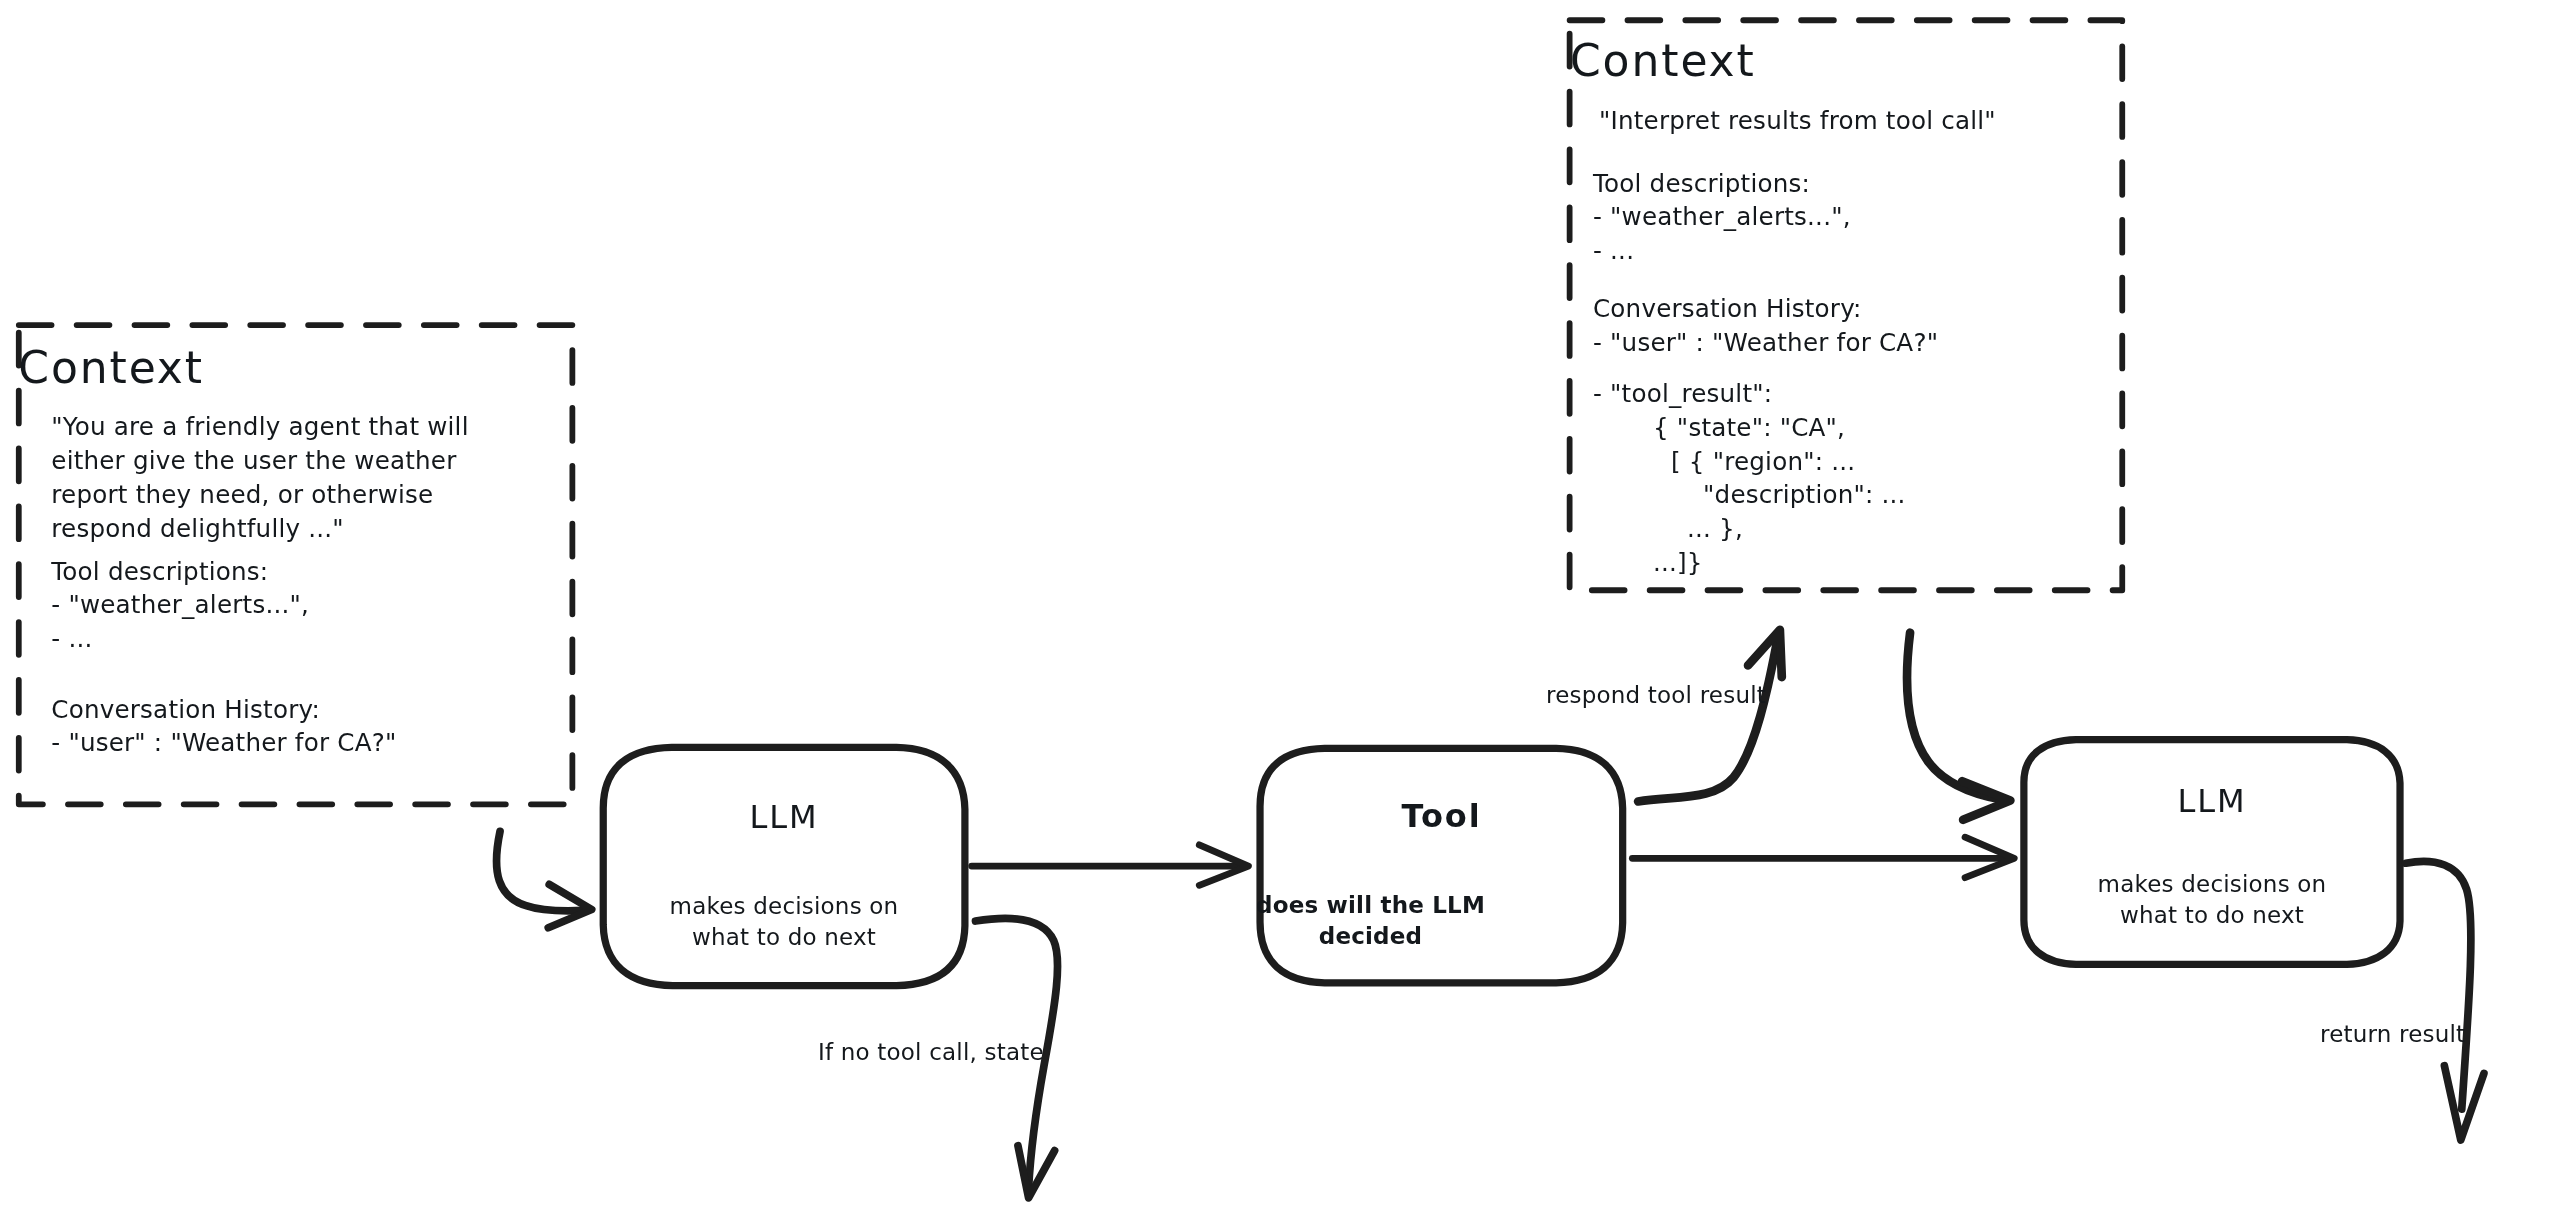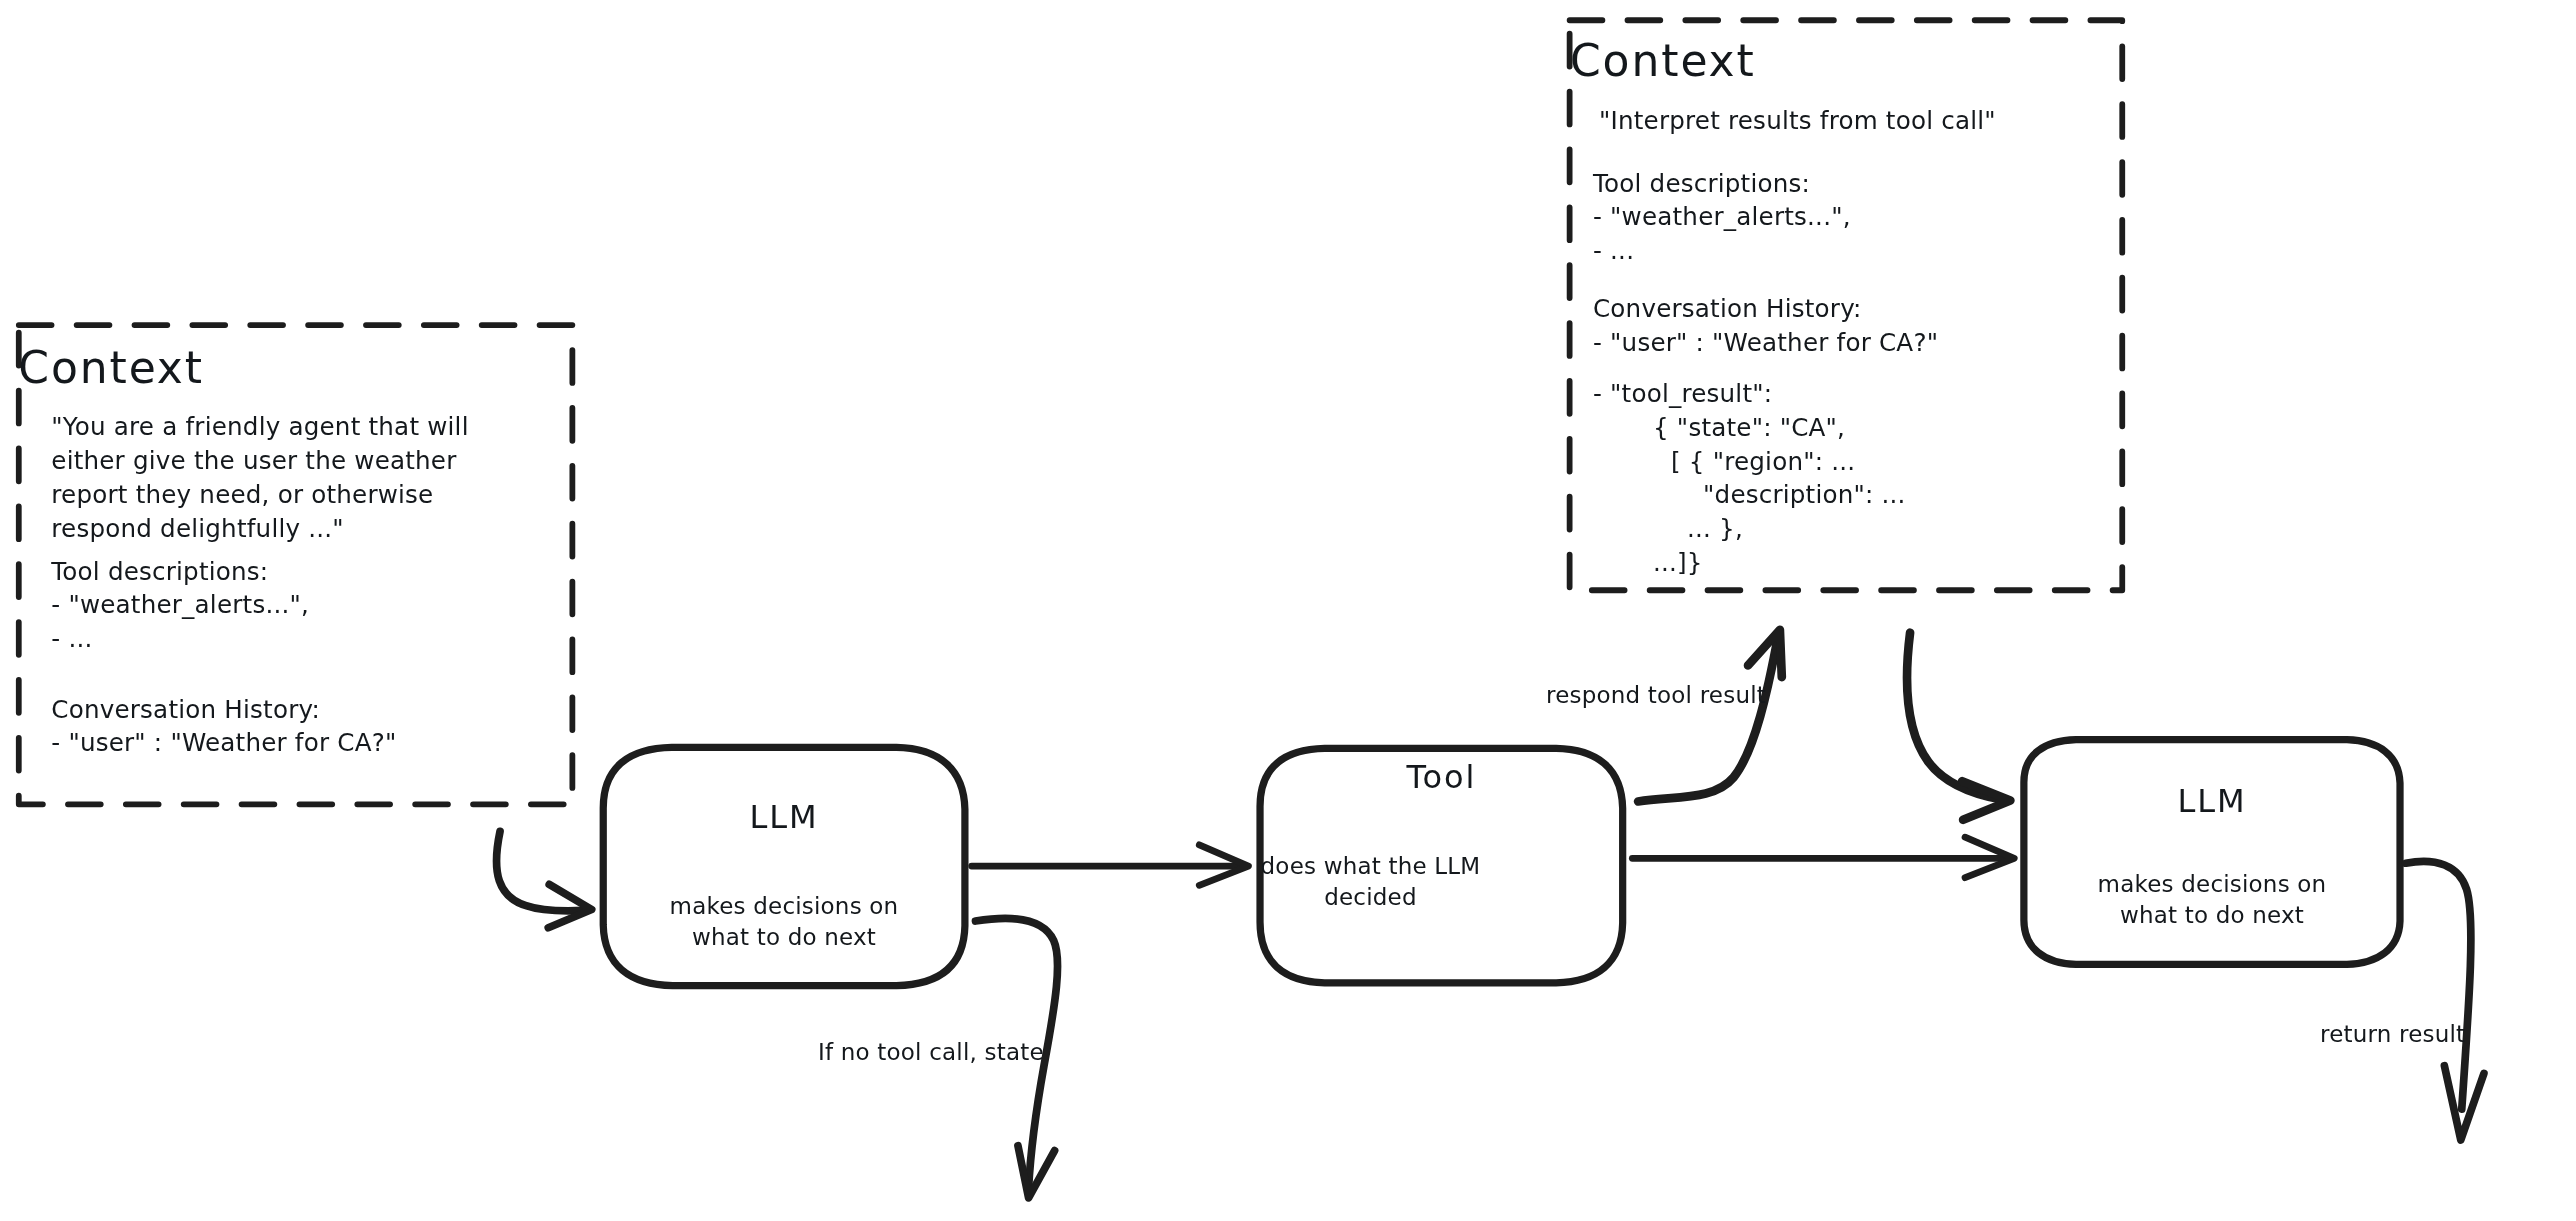--- a/index.html
+++ b/index.html
@@ -222,23 +222,23 @@
 
     <div class="txt ctx-body-r" style="left:83px; top:526px;">...]}</div>
   </div>
 
   <div class="node-box" style="left:603px; top:748px; width:362px; height:238px;">
     <div class="txt node-title" style="left:0; top:50px;">LLM</div>
     <div class="txt node-sub" style="left:0; top:143px;">makes decisions on
 what to do next</div>
   </div>
 
-  <div class="node-box" style="left:1260px; top:710px; width:363px; height:234px;">
+  <div class="node-box" style="left:1260px; top:749px; width:363px; height:234px;font-weight:bold;">
     <div class="txt node-title" style="left:0; top:48px;">Tool</div>
-    <div class="txt node-sub" style="left:-71px; top:141px;">does what the LLM
+    <div class="txt node-sub" style="left:-71px; top:141px;">does will the LLM
 decided</div>
   </div>
 
   <div class="node-box" style="left:2024px; top:740px; width:376px; height:225px;">
     <div class="txt node-title" style="left:0; top:42px;">LLM</div>
     <div class="txt node-sub" style="left:0; top:129px;">makes decisions on
 what to do next</div>
   </div>
 
   <div class="txt edge-label" style="left:818px; top:1039px;">If no tool call, state</div>

